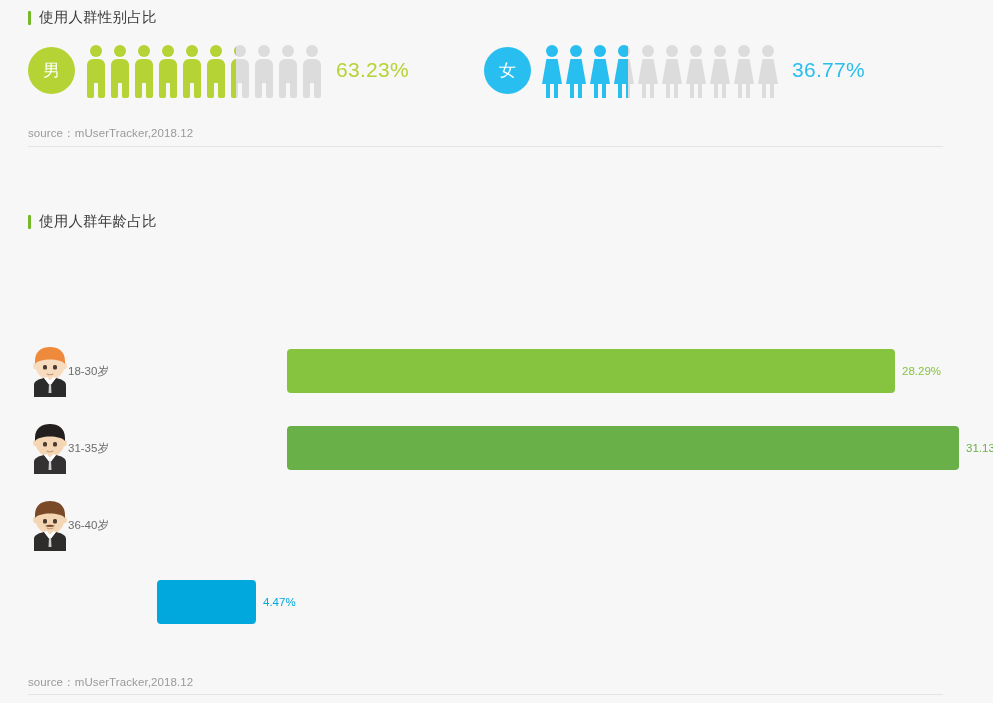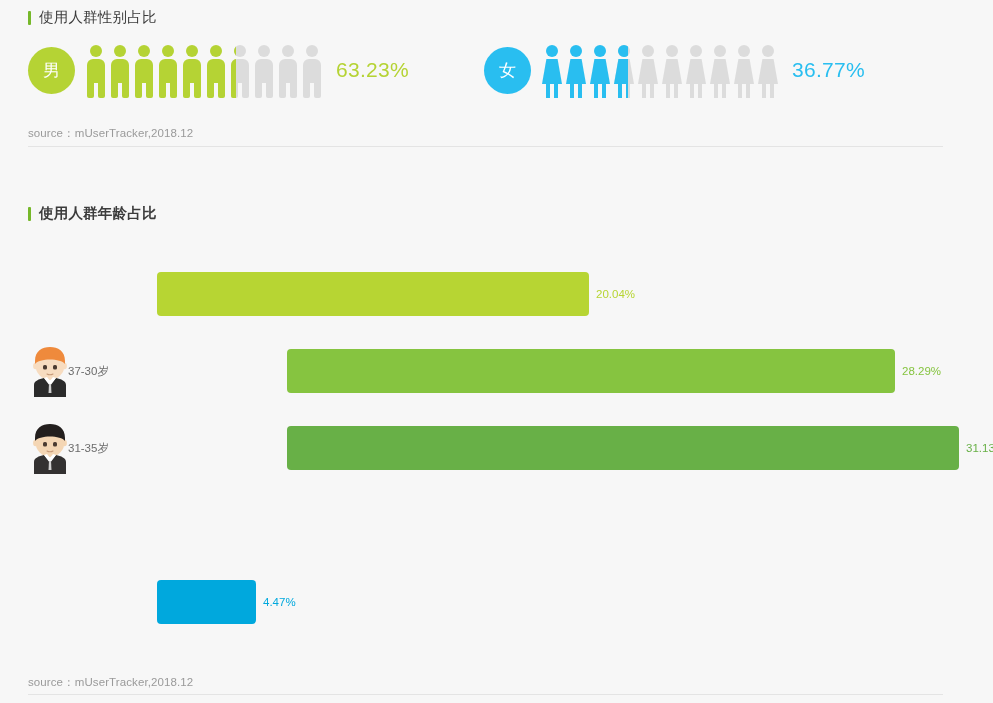--- a/index.html
+++ b/index.html
@@ -132,21 +132,21 @@
     letter-spacing: .1px;
   }
   .rule {
     position: absolute;
     height: 1px;
     background: #e4e4e4;
   }
 
   
   .age-section { position: absolute; left: 0; top: 0; width: 993px; }
-  .age-section .section-title { position: absolute; left: 28px; top: 204px; font-weight: bold; }
+  .age-section .section-title { position: absolute; left: 28px; top: 212px; }
 
   .age-rows { position: absolute; left: 0; top: 255px; width: 993px; }
   .age-row {
     position: relative;
     height: 77px;
     display: flex;
     align-items: center;
   }
 
   .avatar-cell {
@@ -363,40 +363,36 @@
 
   <section class="age-section">
 
     <div class="section-title">
       <span class="title-accent"></span>
       <span>使用人群年龄占比</span>
     </div>
 
     <div class="age-rows" id="age-rows">
         <div class="age-row">
-          <div class="bar-cell">
-            <span class="bar" style="width:432px;background:#b7d533"></span>
-            <span class="bar-value" style="left:596px;color:#b7d533">20.04%</span>
-          </div>
         </div>
         <div class="age-row">
           <div class="avatar-cell">
             <span class="avatar"><svg viewBox="0 0 44 52" width="44" height="52" xmlns="http://www.w3.org/2000/svg">
                 <ellipse cx="22" cy="20" rx="14.5" ry="15" fill="#f7dcc0"></ellipse>
                 <ellipse cx="7.5" cy="21" rx="2.4" ry="3.2" fill="#f7dcc0"></ellipse>
                 <ellipse cx="36.5" cy="21" rx="2.4" ry="3.2" fill="#f7dcc0"></ellipse>
                 <path d="M7 16 C7 6 14 2 22 2 C30 2 37 6 37 16 L37 19 C33 13 11 13 7 19 Z" fill="#ef8a3c"></path>
                 <rect x="15" y="20" width="4" height="4.6" rx="1.6" fill="#4a3a30"></rect>
                 <rect x="25" y="20" width="4" height="4.6" rx="1.6" fill="#4a3a30"></rect>
                 <path d="M19 29 q3 1.6 6 0" stroke="#c79a78" stroke-width="1.1" fill="none" stroke-linecap="round"></path>
                 <path d="M6 52 L6 40 C6 36 11 34 16 33 L22 40 L28 33 C33 34 38 36 38 40 L38 52 Z" fill="#2b2b2b"></path>
                 <path d="M16 33 L22 41 L28 33 L25 32 L22 36 L19 32 Z" fill="#ffffff"></path>
                 <path d="M21 39 L23 39 L23.5 48 L20.5 48 Z" fill="#cfcfcf"></path>
               </svg></span>
-            <span class="age-label">37-30岁</span>
+            <span class="age-label">18-30岁</span>
           </div>
           <div class="bar-cell">
             <span class="bar" style="width:608px;background:#86c440"></span>
             <span class="bar-value" style="left:772px;color:#86c440">28.29%</span>
           </div>
         </div>
         <div class="age-row">
           <div class="avatar-cell">
             <span class="avatar"><svg viewBox="0 0 44 52" width="44" height="52" xmlns="http://www.w3.org/2000/svg">
                 <ellipse cx="22" cy="20" rx="14.5" ry="15" fill="#f4d6b4"></ellipse>
@@ -411,20 +407,36 @@
                 <path d="M21 39 L23 39 L23.5 48 L20.5 48 Z" fill="#cfcfcf"></path>
               </svg></span>
             <span class="age-label">31-35岁</span>
           </div>
           <div class="bar-cell">
             <span class="bar" style="width:672px;background:#68b047"></span>
             <span class="bar-value" style="left:836px;color:#68b047">31.13%</span>
           </div>
         </div>
         <div class="age-row">
+          <div class="avatar-cell">
+            <span class="avatar"><svg viewBox="0 0 44 52" width="44" height="52" xmlns="http://www.w3.org/2000/svg">
+                <ellipse cx="22" cy="20" rx="14.5" ry="15" fill="#f4d6b4"></ellipse>
+                <ellipse cx="7.5" cy="21" rx="2.4" ry="3.2" fill="#f4d6b4"></ellipse>
+                <ellipse cx="36.5" cy="21" rx="2.4" ry="3.2" fill="#f4d6b4"></ellipse>
+                <path d="M7 16 C7 6 14 2 22 2 C30 2 37 6 37 16 L37 19 C33 13 11 13 7 19 Z" fill="#7a4a28"></path>
+                <rect x="15" y="20" width="4" height="4.6" rx="1.6" fill="#4a3a30"></rect>
+                <rect x="25" y="20" width="4" height="4.6" rx="1.6" fill="#4a3a30"></rect>
+                <path d="M17 27 q5 -2.5 10 0 q-5 2 -10 0 Z" fill="#7a4a28"></path>
+                <path d="M19 29 q3 1.6 6 0" stroke="#c79a78" stroke-width="1.1" fill="none" stroke-linecap="round"></path>
+                <path d="M6 52 L6 40 C6 36 11 34 16 33 L22 40 L28 33 C33 34 38 36 38 40 L38 52 Z" fill="#2f2d2c"></path>
+                <path d="M16 33 L22 41 L28 33 L25 32 L22 36 L19 32 Z" fill="#ffffff"></path>
+                <path d="M21 39 L23 39 L23.5 48 L20.5 48 Z" fill="#cfcfcf"></path>
+              </svg></span>
+            <span class="age-label">36-40岁</span>
+          </div>
         </div>
         <div class="age-row">
           <div class="bar-cell">
             <span class="bar" style="width:99px;background:#00a8dd"></span>
             <span class="bar-value" style="left:263px;color:#00a8dd">4.47%</span>
           </div>
         </div>
       </div>
 
     <div class="source" style="left:28px; top:675px;">source：mUserTracker,2018.12</div>

